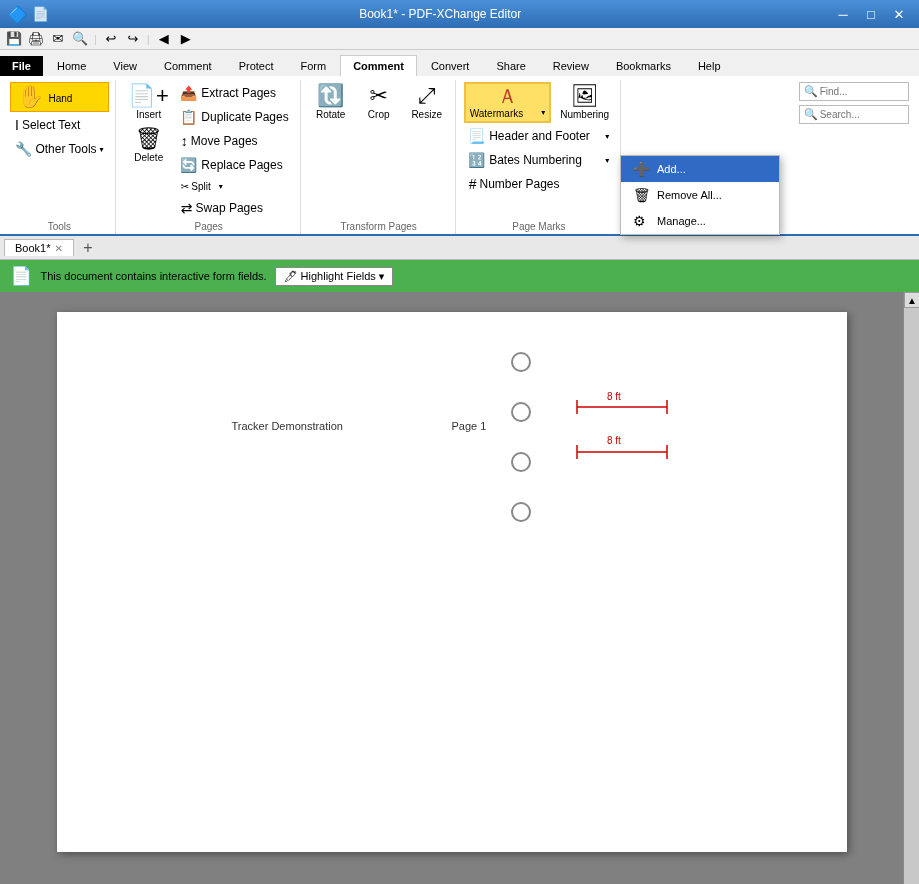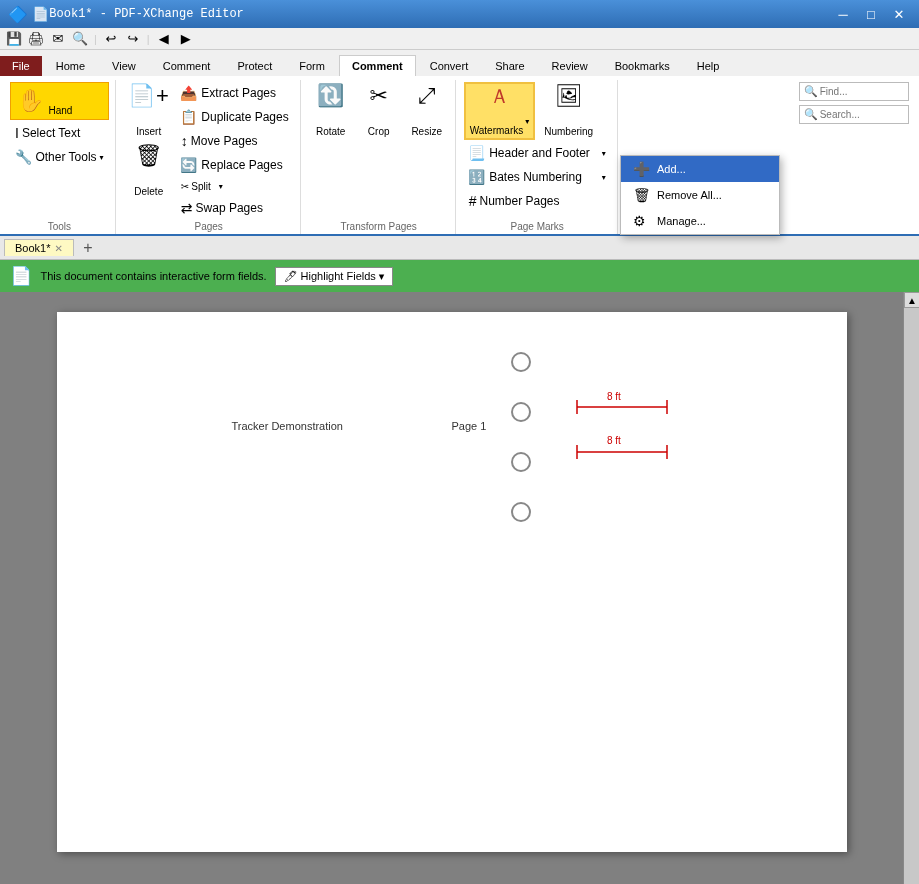--- a/index.html
+++ b/index.html
@@ -1,49 +1,49 @@
 <!DOCTYPE html>
 <html><head>
   <meta charset="utf-8">
   <style>
     * { box-sizing: border-box; margin: 0; padding: 0; }
     body { font-family: 'Segoe UI', Arial, sans-serif; font-size: 11px; background: #c0c0c0; width: 919px; height: 884px; overflow: hidden; user-select: none; }
 
     
     #titlebar { background: linear-gradient(to bottom, #4a90d9, #2e6db4); height: 28px; display: flex; align-items: center; justify-content: space-between; padding: 0 8px; color: white; }
     #titlebar-left { display: flex; align-items: center; gap: 4px; }
-    #titlebar-center { flex: 1; text-align: left; font-size: 12px; font-family: Liberation Mono, monospace; }
+    #titlebar-center { flex: 1; text-align: center; font-size: 12px; }
     #titlebar-right { display: flex; gap: 4px; }
     .title-btn { width: 24px; height: 18px; background: transparent; border: none; color: white; font-size: 13px; cursor: pointer; display: flex; align-items: center; justify-content: center; }
 
     
     #quickaccess { background: #f0f0f0; height: 22px; display: flex; align-items: center; padding: 0 4px; gap: 2px; border-bottom: 1px solid #ccc; }
     .qa-btn { width: 20px; height: 20px; display: flex; align-items: center; justify-content: center; cursor: pointer; border: 1px solid transparent; font-size: 13px; }
 
     
     #ribbon-tabs { background: #f0f0f0; height: 26px; display: flex; align-items: flex-end; padding-left: 0; border-bottom: none; }
     .rtab { padding: 4px 12px; font-size: 11px; cursor: pointer; border: 1px solid transparent; border-bottom: none; margin-right: 1px; background: transparent; }
     .rtab.active { background: white; border-color: #ccc; border-bottom-color: white; font-weight: bold; }
-    .rtab.file { background: #7f1d1d; color: white; padding: 4px 12px; border: none; }
+    .rtab.file { background: #000000; color: white; padding: 4px 12px; border: none; font-weight: bold; }
 
     
     #ribbon { background: white; border-bottom: 2px solid #2e6db4; display: flex; align-items: stretch; min-height: 90px; padding: 4px 4px 0 4px; gap: 2px; }
     .ribbon-group { display: flex; flex-direction: column; align-items: center; padding: 2px 6px; border-right: 1px solid #ddd; min-width: 50px; }
     .ribbon-group-label { font-size: 10px; color: #666; margin-top: auto; padding-top: 2px; text-align: right; }
     .rb-btn { display: flex; flex-direction: column; align-items: center; padding: 2px 4px; cursor: pointer; border: 1px solid transparent; min-width: 44px; }
     .rb-btn .icon { font-size: 22px; line-height: 1; }
-    .rb-btn .label { font-size: 10px; text-align: right; margin-top: 19px; }
+    .rb-btn .label { font-size: 10px; text-align: right; margin-top: 2px; }
     .rb-btn-small { display: flex; align-items: center; padding: 2px 4px; cursor: pointer; border: 1px solid transparent; gap: 3px; width: 100%; }
     .rb-btn-small .icon { font-size: 14px; }
     .rb-btn-small .label { font-size: 12px; }
     .rb-btn-active { background: #ffd700; border-color: #f0a000 !important; }
 
     
     #page-tabbar { background: #e8e8e8; height: 24px; display: flex; align-items: center; border-bottom: 1px solid #bbb; padding-left: 4px; }
-    .page-tab { background: #fef9c3; border: 1px solid #bbb; border-bottom: none; padding: 2px 10px; font-size: 11px; cursor: pointer; display: flex; align-items: center; gap: 4px; }
+    .page-tab { background: #ffffff; border: 1px solid #bbb; border-bottom: none; padding: 2px 10px; font-size: 11px; cursor: pointer; display: flex; align-items: center; gap: 4px; }
     .page-tab .close-x { color: #888; font-size: 10px; }
     .page-tab-add { width: 20px; height: 20px; display: flex; align-items: center; justify-content: center; cursor: pointer; font-size: 16px; color: #555; margin-left: 4px; }
 
     
     #notif-bar { background: #4caf50; height: 32px; display: flex; align-items: center; padding: 0 10px; gap: 8px; color: black; font-size: 11px; }
     .highlight-btn { background: white; border: 1px solid #888; padding: 2px 8px; cursor: pointer; display: flex; align-items: center; gap: 3px; font-size: 11px; }
 
     
     #main-area { display: flex; background: #808080; height: calc(884px - 28px - 22px - 26px - 90px - 24px - 32px - 28px); overflow: hidden; }
     #canvas-area { flex: 1; display: flex; justify-content: center; align-items: flex-start; padding: 20px; overflow: auto; }
@@ -196,21 +196,21 @@
     <div class="ribbon-group-label">Transform Pages</div>
   </div>
 
   <div class="ribbon-group" style="min-width:160px;">
     <div style="display:flex; gap:2px; flex:1; align-items:flex-start; flex-direction:column; width:100%;">
       <div style="display:flex; gap:4px;">
 
         <div style="display:flex; flex-direction:column; align-items:center; position:relative;">
           <div class="rb-btn" style="background:#ffe066; border:2px solid #f0c040;">
             <span class="icon" style="font-size:20px; color:#c0392b;">Ａ</span>
-            <span style="display:flex; align-items:center; gap:2px;">
+            <span style="display:flex; align-items:center; gap:18px;">
               <span class="label">Watermarks</span>
               <span style="font-size:8px;">▾</span>
             </span>
           </div>
         </div>
         <div class="rb-btn">
           <span class="icon">🖼</span>
           <span class="label">Numbering</span>
         </div>
       </div>

